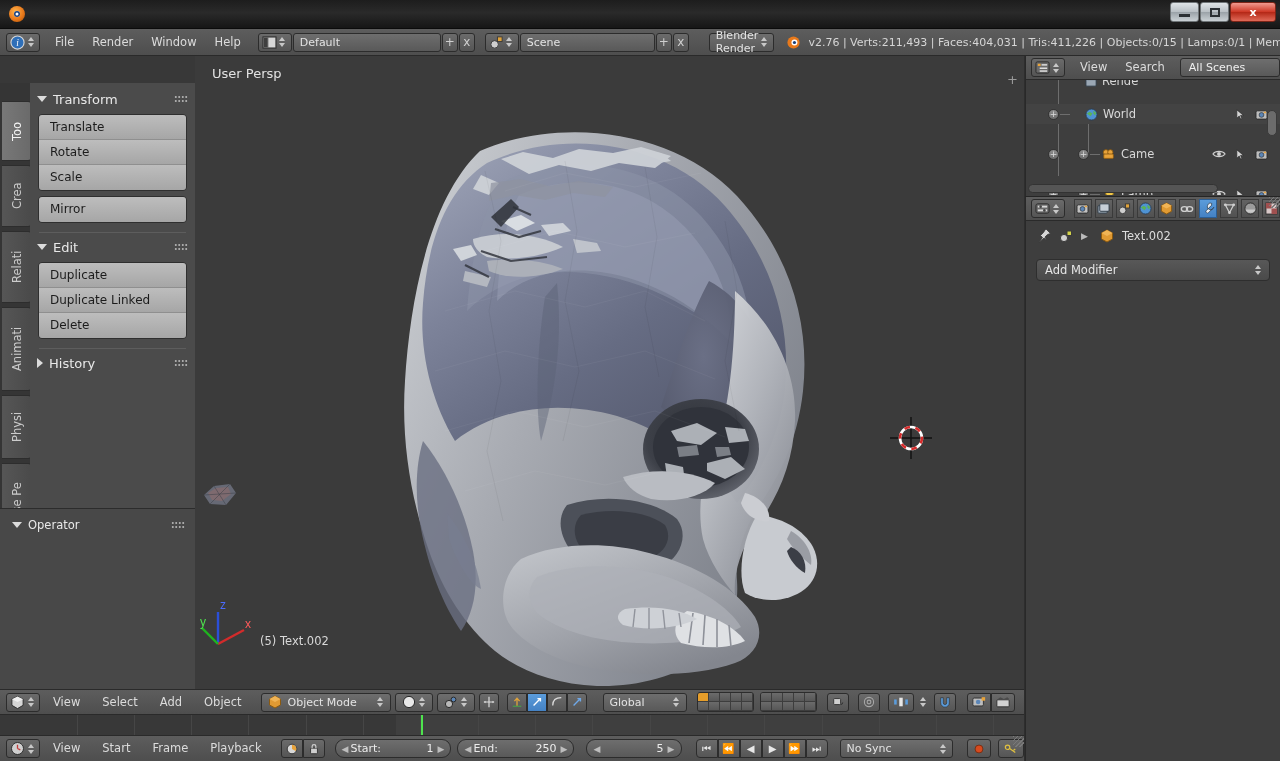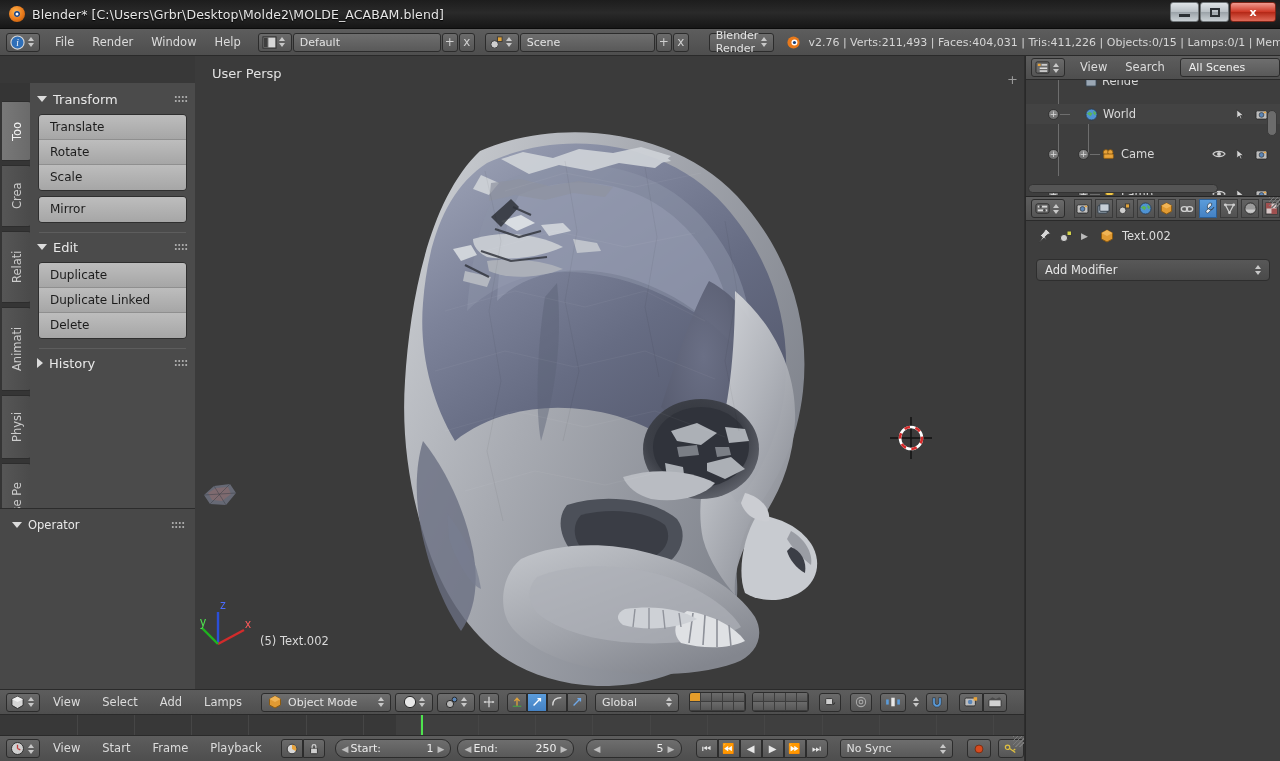--- a/index.html
+++ b/index.html
@@ -258,21 +258,20 @@
   .corner-hatch{
     position:absolute;width:11px;height:11px;
     background:repeating-linear-gradient(135deg,#7a7a7a 0 1px,transparent 1px 3px);
   }
 </style>
 </head>
 <body>
 
 <div id="win-titlebar">
   <div class="blender-logo"></div>
-  <span id="win-title-text">Blender* [C:\Users\Grbr\Desktop\Molde2\MOLDE_ACABAM.blend]</span>
   <div id="win-buttons">
     <div class="wbtn">
         <span class="glyph-min"></span>
       </div>
     <div class="wbtn">
         <span class="glyph-max"></span>
       </div>
     <div class="wbtn close">x</div>
   </div>
 </div>
@@ -898,21 +897,21 @@
           </svg>
       </span>
       <span class="spin">
           <i class="up"></i>
           <i class="dn"></i>
         </span>
     </div>
     <span class="menu-item">View</span>
     <span class="menu-item">Select</span>
     <span class="menu-item">Add</span>
-    <span class="menu-item">Lamps</span>
+    <span class="menu-item">Object</span>
 
     <div class="hdr-field" style="width:130px;margin-left:6px;">
       <span style="display:inline-block;width:14px;height:14px;margin-right:6px;">
         <svg viewBox="0 0 14 14" width="14" height="14">
             <path d="M7,1 L12.5,4 L12.5,10 L7,13 L1.5,10 L1.5,4 Z" fill="#e09a33" stroke="#8b5a10"></path>
             <path d="M7,1 L12.5,4 L7,7 L1.5,4 Z" fill="#f0b456"></path>
           </svg>
       </span>
       <span>Object Mode</span>
       <span class="spin" style="margin-left:auto;">
@@ -970,21 +969,21 @@
             <path d="M2,11 C2,5 6,2 12,2" stroke="#dcdcdc" stroke-width="1.5" fill="none"></path>
           </svg>
       </div>
       <div class="sq-btn" style="width:20px;border-radius:0 3px 3px 0;">
         <svg viewBox="0 0 14 14" width="12" height="12">
             <path d="M3,11 L11,3 M7.5,3 L11,3 L11,6.5" stroke="#6fa8e8" stroke-width="1.6" fill="none"></path>
           </svg>
       </div>
     </div>
 
-    <div class="hdr-field" style="width:84px;margin-left:4px;justify-content:space-between;">
+    <div class="hdr-field" style="width:84px;margin-left:12px;justify-content:space-between;">
       <span>Global</span>
       <span class="spin" style="margin-left:auto;">
           <i class="up"></i>
           <i class="dn"></i>
         </span>
     </div>
 
     <div style="display:flex;gap:6px;margin-left:6px;">
       <div class="layergrid">
         <div class="on"></div>

